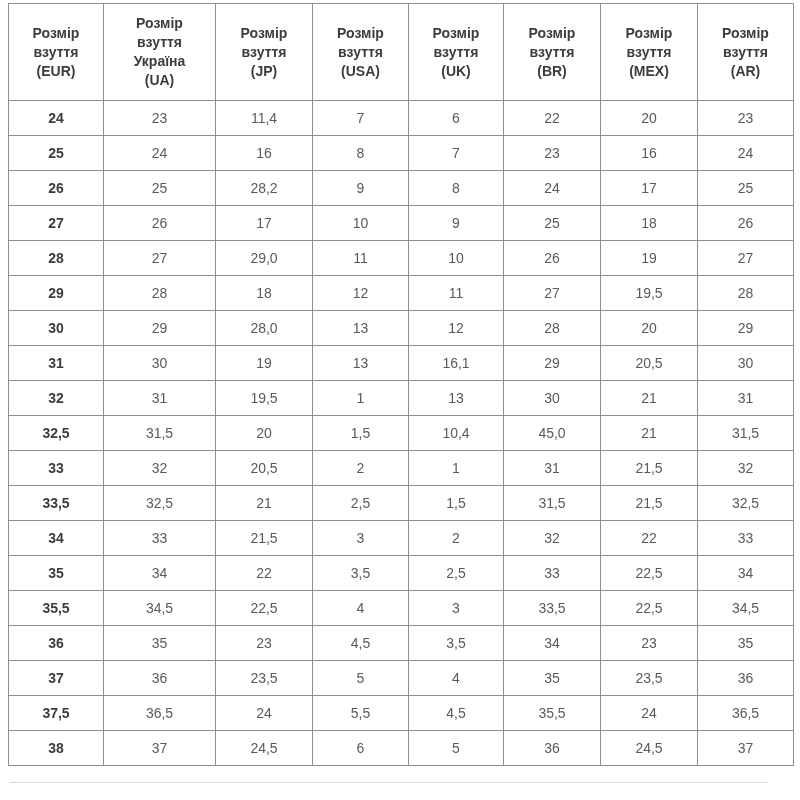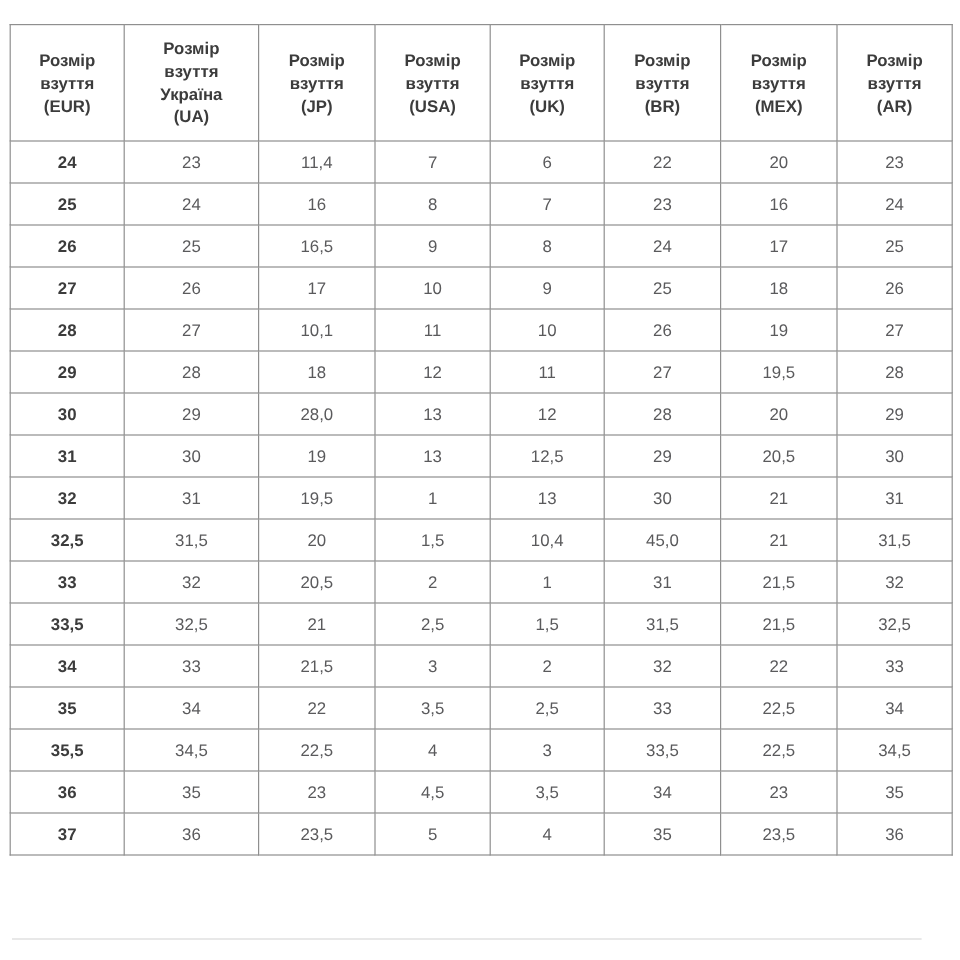--- a/index.html
+++ b/index.html
@@ -13,21 +13,21 @@
   .page {
     position: relative;
     width: 800px;
     height: 800px;
     background: #ffffff;
     overflow: hidden;
   }
   table.size-table {
     position: absolute;
     left: 8px;
-    top: 20px;
+    top: 3px;
     border-collapse: collapse;
     table-layout: fixed;
     width: 785px;
     padding-left: 24px;
   }
   table.size-table th,
   table.size-table td {
     border: 1px solid #8f8f8f;
     text-align: center;
     vertical-align: middle;
@@ -146,41 +146,41 @@
           <td class="">16</td>
           <td class="">8</td>
           <td class="">7</td>
           <td class="">23</td>
           <td class="">16</td>
           <td class="">24</td>
         </tr>
         <tr>
           <td class="first-col">26</td>
           <td class="">25</td>
-          <td class="">16,5</td>
+          <td class="">28,2</td>
           <td class="">9</td>
           <td class="">8</td>
           <td class="">24</td>
           <td class="">17</td>
           <td class="">25</td>
         </tr>
         <tr>
           <td class="first-col">27</td>
           <td class="">26</td>
           <td class="">17</td>
           <td class="">10</td>
           <td class="">9</td>
           <td class="">25</td>
           <td class="">18</td>
           <td class="">26</td>
         </tr>
         <tr>
           <td class="first-col">28</td>
           <td class="">27</td>
-          <td class="">10,1</td>
+          <td class="">29,0</td>
           <td class="">11</td>
           <td class="">10</td>
           <td class="">26</td>
           <td class="">19</td>
           <td class="">27</td>
         </tr>
         <tr>
           <td class="first-col">29</td>
           <td class="">28</td>
           <td class="">18</td>
@@ -198,21 +198,21 @@
           <td class="">12</td>
           <td class="">28</td>
           <td class="">20</td>
           <td class="">29</td>
         </tr>
         <tr>
           <td class="first-col">31</td>
           <td class="">30</td>
           <td class="">19</td>
           <td class="">13</td>
-          <td class="">12,5</td>
+          <td class="">16,1</td>
           <td class="">29</td>
           <td class="">20,5</td>
           <td class="">30</td>
         </tr>
         <tr>
           <td class="first-col">32</td>
           <td class="">31</td>
           <td class="">19,5</td>
           <td class="">1</td>
           <td class="">13</td>
@@ -293,16 +293,36 @@
         <tr>
           <td class="first-col">37</td>
           <td class="">36</td>
           <td class="">23,5</td>
           <td class="">5</td>
           <td class="">4</td>
           <td class="">35</td>
           <td class="">23,5</td>
           <td class="">36</td>
         </tr>
+        <tr>
+          <td class="first-col">37,5</td>
+          <td class="">36,5</td>
+          <td class="">24</td>
+          <td class="">5,5</td>
+          <td class="">4,5</td>
+          <td class="">35,5</td>
+          <td class="">24</td>
+          <td class="">36,5</td>
+        </tr>
+        <tr>
+          <td class="first-col">38</td>
+          <td class="">37</td>
+          <td class="">24,5</td>
+          <td class="">6</td>
+          <td class="">5</td>
+          <td class="">36</td>
+          <td class="">24,5</td>
+          <td class="">37</td>
+        </tr>
       </tbody>
   </table>
   <div class="bottom-line"></div>
 </div>
 
 </body></html>

